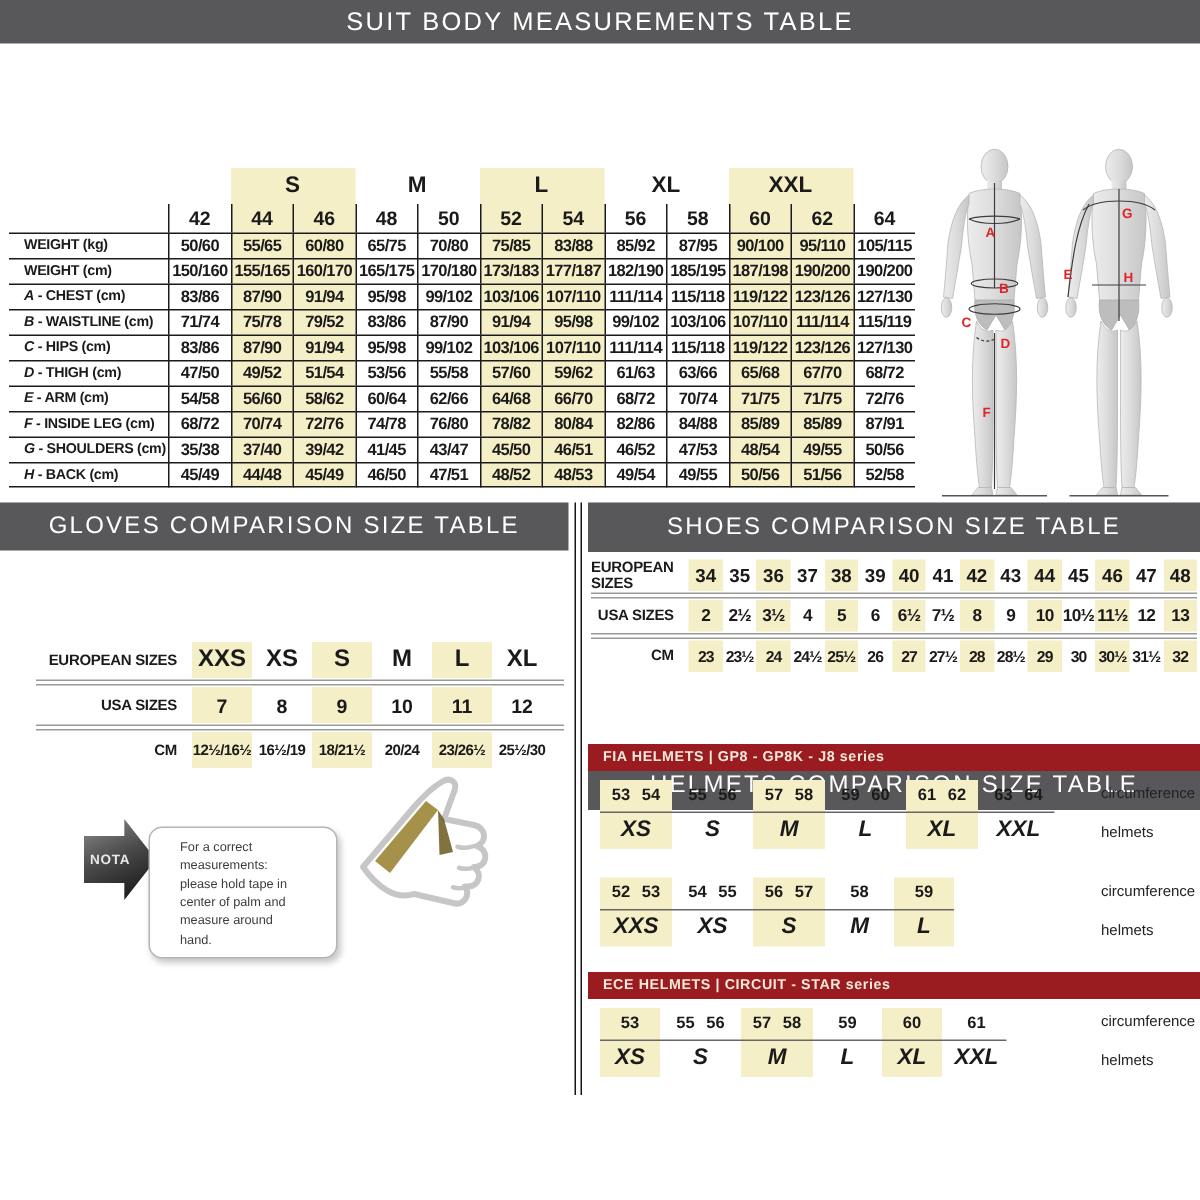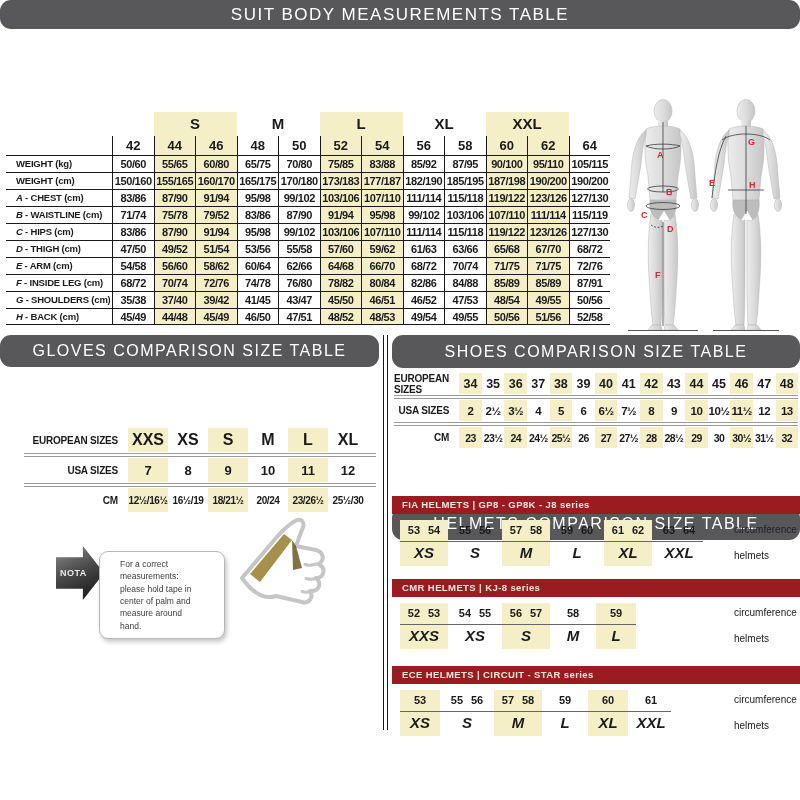--- a/index.html
+++ b/index.html
@@ -2,21 +2,21 @@
 <html><head>
 <meta charset="utf-8">
 <style>
   * { margin:0; padding:0; box-sizing:border-box; }
   html,body { background:#fff; }
   .page { position:relative; width:800px; height:800px; background:#ffffff; overflow:hidden;
           font-family:"Liberation Sans", sans-serif; color:#1a1a1a; }
 
   
   .bar { position:absolute; background:#58585a; color:#fff; display:flex; align-items:center;
-         justify-content:center; font-size:17px; letter-spacing:1.5px;border-radius:11px; }
+         justify-content:center; font-size:17px; letter-spacing:1.5px; }
   .suit-bar    { left:0;   top:67;  width:800px; height:29px; }
   .gloves-bar  { left:0;   top:335px; width:379px; height:32px; font-size:16px; }
   .shoes-bar   { left:392px; top:335px; width:408px; height:33px; font-size:16px; }
   .helmets-bar { left:392px; top:459px; width:408px; height:33px; font-size:16px;margin-top:48px; }
 
   .vdivider { position:absolute; left:383px; top:335px; height:395px; width:5px;
               border-left:1.5px solid #161616; border-right:1.5px solid #161616; }
 
   .hl { background:#f4efc6; }
 
@@ -458,21 +458,20 @@
               </div>
               <div class="h-letter">XXL</div>
             </div>
             <div class="h-line"></div>
           </div>
           <div class="h-sl h-sl1">circumference cm</div>
           <div class="h-sl h-sl2">helmets</div>
         </div>
       </div>
       <div class="h-section">
-        <div class="h-redbar">CMR HELMETS | KJ-8 series</div>
         <div class="h-body">
           <div class="h-groupwrap">
             <div class="h-group hl" style="width: 48px;">
               <div class="h-nums">
                 <div class="h-num">52</div>
                 <div class="h-num">53</div>
               </div>
               <div class="h-letter">XXS</div>
             </div>
             <div class="h-group" style="width: 48px;">

